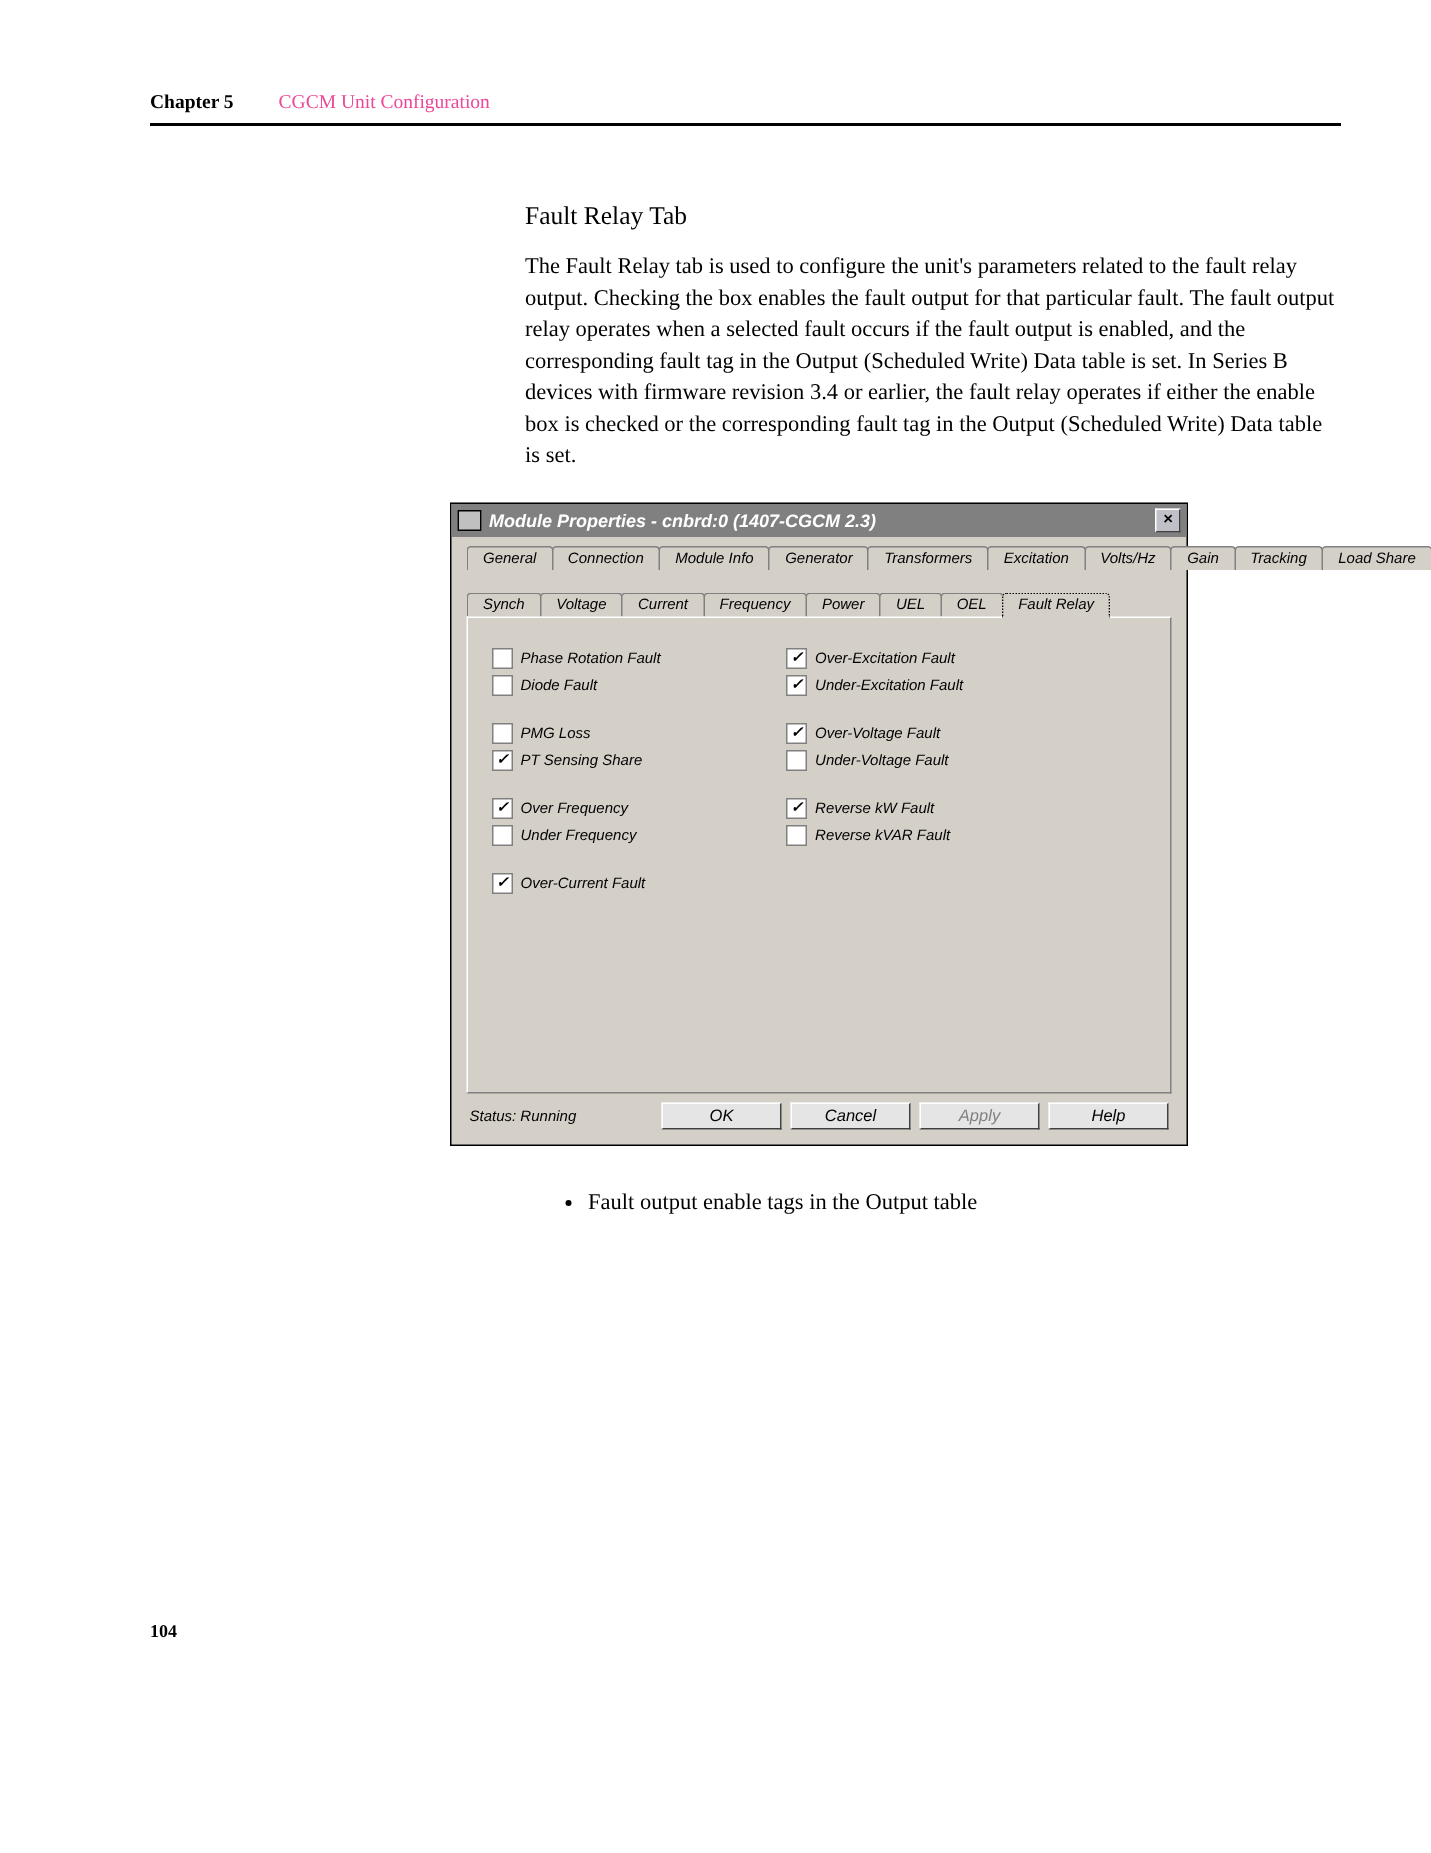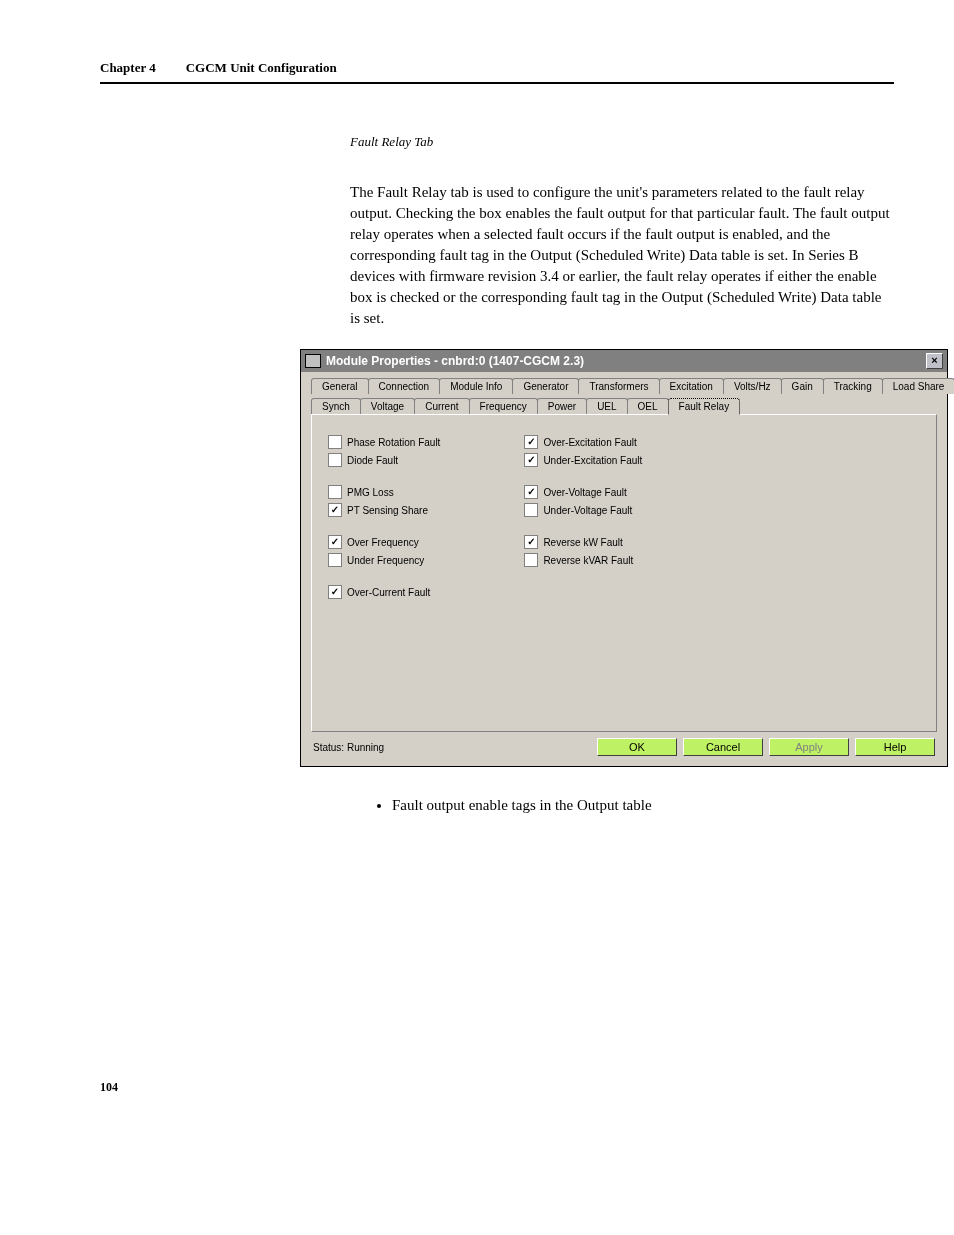--- a/index.html
+++ b/index.html
@@ -19,49 +19,49 @@
     display: flex;
     align-items: baseline;
     font-size: 13px;
     margin-bottom: 6px;
   }
   .chapter-label {
     font-weight: bold;
     margin-right: 30px;
   }
   .chapter-title {
-    font-weight: bold;
-    color: #000000;
+    font-weight: normal;
+    color: #ec4899;
   }
   .hr {
     border: none;
     border-top: 2px solid #000;
     margin: 0 0 50px 0;
   }
   .content {
     margin-left: 250px;
     margin-right: 0;
   }
   .section-heading {
-    font-style: italic;
-    font-size: 13px;
-    margin-bottom: 32px;
+    font-size: 17px;
+    margin-bottom: 14px;
   }
   .body-text {
     font-size: 15px;
     line-height: 1.4;
     margin-bottom: 20px;
     text-align: left;
   }
 
   
   .dialog-wrap {
     margin-left: 200px;
     margin-top: 10px;
-    width: 648px;
+    width: 492px;
+    font-style: italic;
   }
   .dialog {
     border: 1px solid #000;
     font-family: Tahoma, Arial, sans-serif;
     font-size: 11px;
     background: #d4d0c8;
   }
   .dlg-title {
     background: #808080;
     color: #fff;
@@ -97,21 +97,21 @@
     font-weight: bold;
     font-size: 11px;
     color: #000;
   }
   .dlg-body {
     padding: 6px 10px 8px 10px;
   }
   .tabs {
     display: flex;
     flex-wrap: wrap;
-    gap: 4px;
+    gap: 15px;
     font-size: 10px;
     margin-bottom: 0;
   }
   .tabs-row {
     display: flex;
     width: 100%;
   }
   .tab {
     border: 1px solid #808080;
     border-bottom: none;
@@ -188,21 +188,21 @@
   .status {
     font-size: 10px;
   }
   .btn-row {
     display: flex;
     gap: 6px;
   }
   .btn {
     min-width: 62px;
     padding: 2px 8px;
-    background: #bef264;
+    background: #e5e5e5;
     border: 1px solid #fff;
     border-right-color: #404040;
     border-bottom-color: #404040;
     font-size: 11px;
     text-align: center;
   }
   .btn.disabled {
     color: #808080;
   }
 
@@ -240,21 +240,21 @@
     flex: 1;
     text-align: center;
     margin-left: 120px;
   }
 </style>
 </head>
 <body>
 
 <div class="page">
   <div class="header-line">
-    <span class="chapter-label">Chapter 4</span>
+    <span class="chapter-label">Chapter 5</span>
     <span class="chapter-title">CGCM Unit Configuration</span>
   </div>
   <hr class="hr">
 
   <div class="content">
     <div class="section-heading">Fault Relay Tab</div>
     <div class="body-text">The Fault Relay tab is used to configure the unit's parameters related to the fault relay output. Checking the box enables the fault output for that particular fault. The fault output relay operates when a selected fault occurs if the fault output is enabled, and the corresponding fault tag in the Output (Scheduled Write) Data table is set. In Series B devices with firmware revision 3.4 or earlier, the fault relay operates if either the enable box is checked or the corresponding fault tag in the Output (Scheduled Write) Data table is set.</div>
   </div>
 
   <div class="dialog-wrap">

